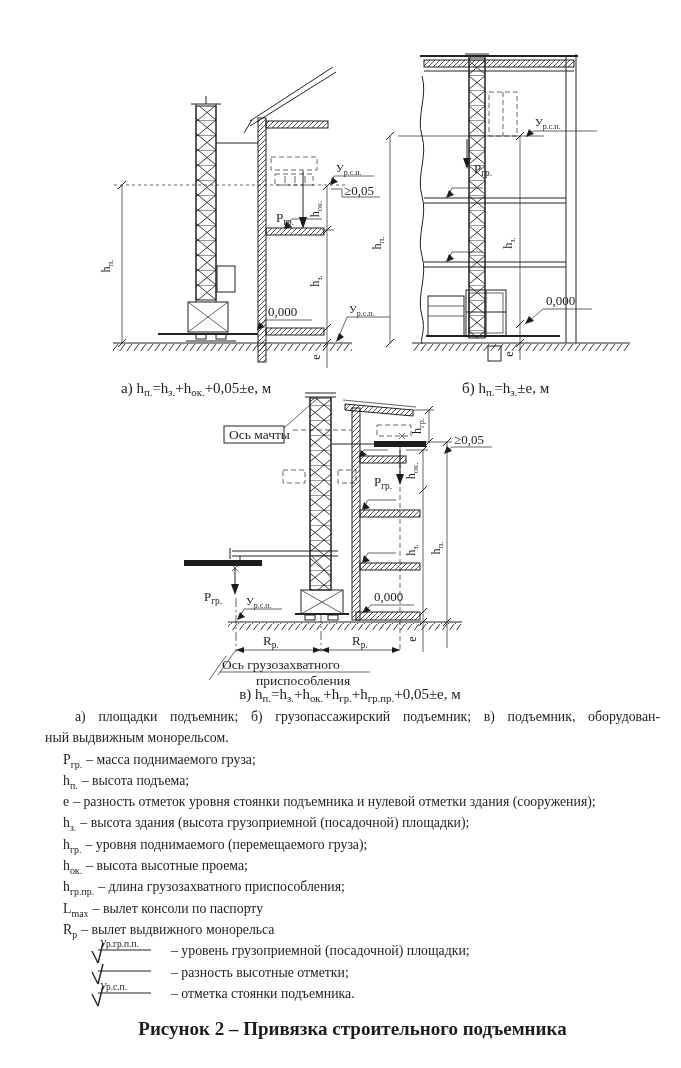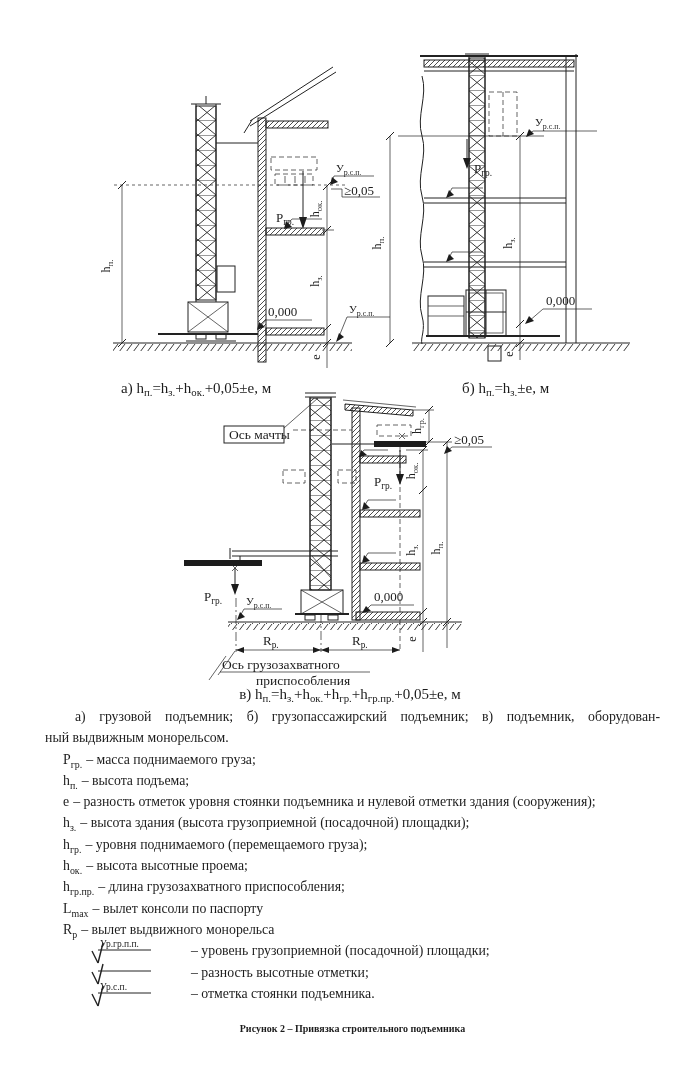--- a/index.html
+++ b/index.html
@@ -20,22 +20,22 @@
   .gh{fill:url(#ghatch);stroke:none;}
   .tr{fill:url(#truss);stroke:#222;stroke-width:1;}
   .legend{position:absolute;left:45px;top:706px;width:615px;font-size:13.8px;line-height:21.3px;}
   .legend sub{font-size:72%;line-height:0;}
   .intro1{padding-left:30px;text-align:justify;text-align-last:justify;}
   .lg-row{padding-left:18px;white-space:nowrap;}
   .lg-term{margin-right:4px;}
   .lg-mark{padding-left:40px;display:flex;align-items:flex-end;height:21.5px;}
   .mark-sym{width:86px;flex:0 0 86px;position:relative;}
   .mark-sym svg{position:absolute;left:0;bottom:-4px;overflow:visible;}
-  .mark-text{white-space:nowrap;margin-left:20px;}
-  .fig-caption{text-align:center;font-weight:bold;font-size:10px;margin-top:13px;}
+  .mark-text{white-space:nowrap;}
+  .fig-caption{text-align:center;font-weight:bold;font-size:19px;margin-top:13px;}
 </style>
 </head>
 <body>
 
 <div class="page">
 
 <svg class="drawing" width="681" height="706" viewBox="0 0 681 706">
   <defs>
     <pattern id="hatch" width="5" height="5" patternUnits="userSpaceOnUse">
       <path d="M0,5 L5,0" stroke="#222" stroke-width="0.8"></path>
@@ -336,21 +336,21 @@
       <line class="lnt" x1="220" y1="672" x2="370" y2="672"></line>
       <text class="t14" x="256" y="685">приспособления</text>
       <line class="lnt" x1="218" y1="675" x2="235" y2="651"></line>
       <line class="lnt" x1="209" y1="680" x2="226" y2="656"></line>
     </g>
     <text class="t15" x="350" y="699" text-anchor="middle"><tspan>в) h</tspan><tspan dy="2.6" style="font-size:72%">п.</tspan><tspan dy="-2.6">=h</tspan><tspan dy="2.6" style="font-size:72%">з.</tspan><tspan dy="-2.6">+h</tspan><tspan dy="2.6" style="font-size:72%">ок.</tspan><tspan dy="-2.6">+h</tspan><tspan dy="2.6" style="font-size:72%">гр.</tspan><tspan dy="-2.6">+h</tspan><tspan dy="2.6" style="font-size:72%">гр.пр.</tspan><tspan dy="-2.6">+0,05±е, м</tspan></text>
   </g>
 </svg>
 
 <div class="legend">
-  <div class="intro1">а) грузовой подъемник; б) грузопассажирский подъемник; в) подъемник, оборудован-</div>
+  <div class="intro1">а) площадки подъемник; б) грузопассажирский подъемник; в) подъемник, оборудован-</div>
   <div>ный выдвижным монорельсом.</div>
 
   <div class="lg-row"><span class="lg-term"><span>P</span><sub>гр.</sub></span><span>– масса поднимаемого груза;</span></div>
   <div class="lg-row"><span class="lg-term"><span>h</span><sub>п.</sub></span><span>– высота подъема;</span></div>
   <div class="lg-row"><span class="lg-term"><span>е</span></span><span>– разность отметок уровня стоянки подъемника и нулевой отметки здания (сооружения);</span></div>
   <div class="lg-row"><span class="lg-term"><span>h</span><sub>з.</sub></span><span>– высота здания (высота грузоприемной (посадочной) площадки);</span></div>
   <div class="lg-row"><span class="lg-term"><span>h</span><sub>гр.</sub></span><span>– уровня поднимаемого (перемещаемого груза);</span></div>
   <div class="lg-row"><span class="lg-term"><span>h</span><sub>ок.</sub></span><span>– высота высотные проема;</span></div>
   <div class="lg-row"><span class="lg-term"><span>h</span><sub>гр.пр.</sub></span><span>– длина грузозахватного приспособления;</span></div>
   <div class="lg-row"><span class="lg-term"><span>L</span><sub>max</sub></span><span>– вылет консоли по паспорту</span></div>

